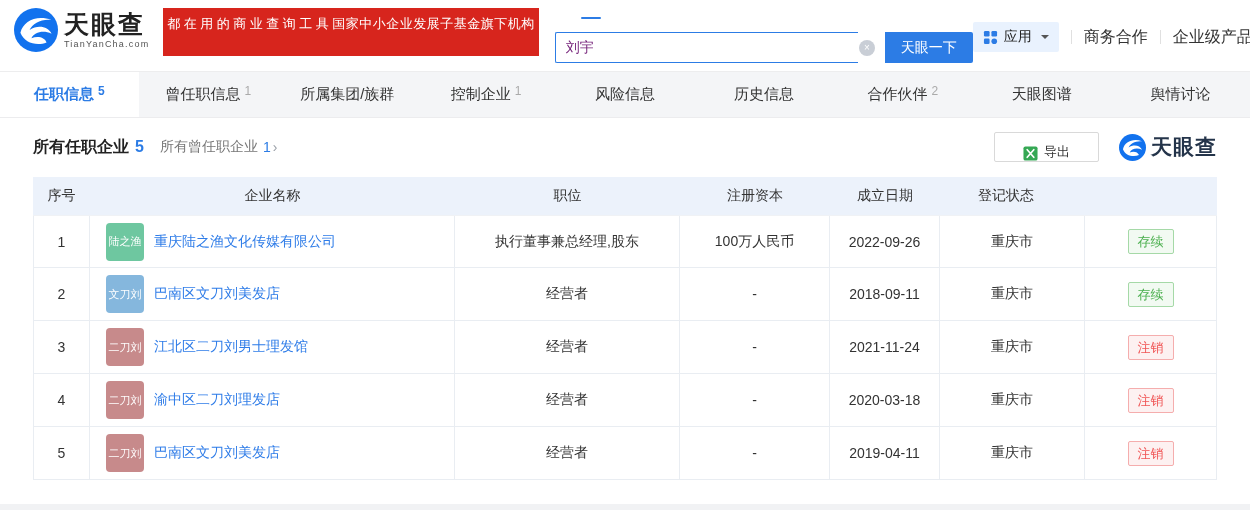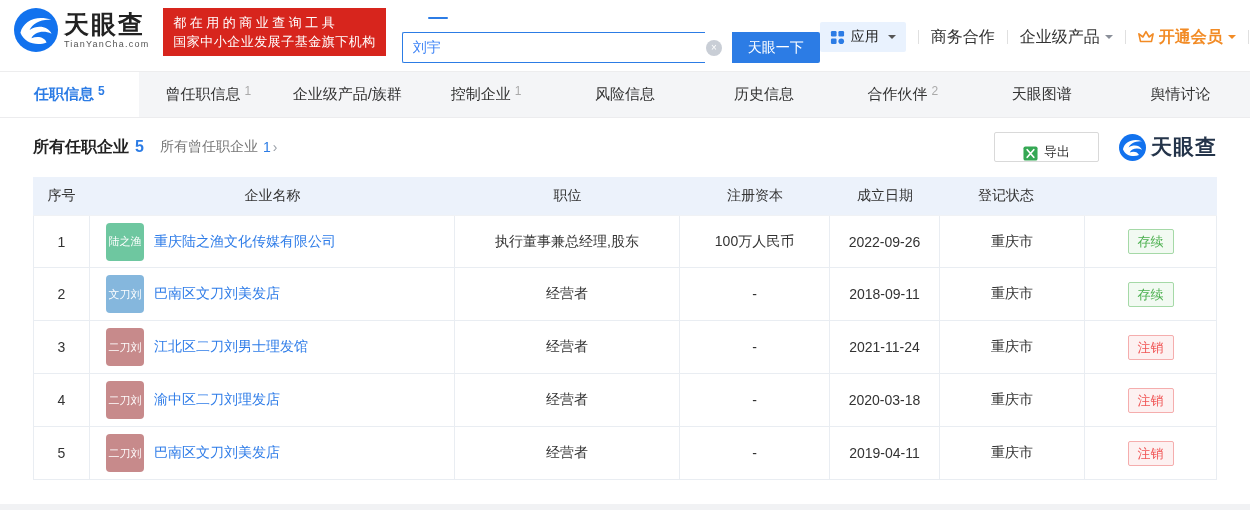--- a/index.html
+++ b/index.html
@@ -7,31 +7,31 @@
   body { font-family:"Liberation Sans","DejaVu Sans",sans-serif; color:#333; width:1250px; }
   .page { position:relative; width:1250px; height:510px; overflow:hidden; background:#fff; }
 
   
   .header { display:flex; align-items:flex-start; padding:8px 14px 0 14px; height:71px; }
   .logo { display:flex; align-items:center; cursor:pointer; }
   .logo-swirl { width:44px; height:44px; display:block; }
   .logo-txt { margin-left:6px; }
   .logo-title { font-size:25px; font-weight:bold; color:#222; letter-spacing:2px; line-height:26px; }
   .logo-sub { font-size:9px; color:#555; letter-spacing:1.2px; margin-top:2px; }
-  .slogan { background:#d7251d; color:#fff; margin-left:14px; padding:6px 10px; height:48px; display:flex; flex-direction:column; justify-content:center; }
+  .slogan { background:#d7251d; color:#fff; margin-left:14px; padding:6px 4px; height:48px; display:flex; flex-direction:row; justify-content:center; }
   .slogan-l1 { font-size:13px; line-height:19px; letter-spacing:3.5px; white-space:nowrap; }
   .slogan-l2 { font-size:13px; line-height:19px; letter-spacing:0.5px; white-space:nowrap; }
 
   .search-wrap { margin-left:16px; width:418px; }
   .search-tabs { display:flex; align-items:center; height:20px; margin-bottom:4px; }
   .search-tab { font-size:13px; color:#333; padding:1px 10px; margin-right:6px; cursor:pointer; white-space:nowrap; }
   .search-tab.active { background:#2c7ce5; color:#fff; border-radius:2px; }
   .search-bar { display:flex; }
   .search-input-box { position:relative; width:330px; }
-  .search-input { width:303px; height:31px; border:1px solid #2c7ce5; border-right:none; border-radius:2px 0 0 2px; padding:0 32px 0 10px; font-size:14px; color:#3b82f6; outline:none; font-family:inherit; }
+  .search-input { width:303px; height:31px; border:1px solid #2c7ce5; border-right:none; border-radius:2px 0 0 2px; padding:0 32px 0 10px; font-size:14px; color:#701a75; outline:none; font-family:inherit; }
   .clear-icon { position:absolute; right:10px; top:8px; width:16px; height:16px; border-radius:50%; background:#c9ced6; color:#fff; font-size:10px; line-height:16px; text-align:center; cursor:pointer; }
   .search-btn { width:88px; height:31px; background:#2c7ce5; color:#fff; font-size:14px; border:none; border-radius:0 2px 2px 0; cursor:pointer; font-family:inherit; }
 
   .right-nav { margin-left:auto; display:flex; align-items:center; margin-top:14px; white-space:nowrap; }
   .chip-app { display:flex; align-items:center; background:#e9f2fe; border-radius:2px; padding:6px 10px; cursor:pointer; }
   .chip-app .lbl { font-size:14px; color:#222; margin:0 4px 0 6px; }
   .divider { width:1px; height:14px; background:#e0e0e0; margin:0 12px; }
   .nav-item { display:flex; align-items:center; font-size:16px; color:#333; cursor:pointer; }
   .caret { width:0; height:0; border:4px solid transparent; border-top-color:#8a8f99; margin:4px 0 0 5px; }
   .caret.blue-dk { border-top-color:#555; }
@@ -171,21 +171,21 @@
   <div class="page-tabs">
       <div class="page-tab active">
     <span class="tab-label">任职信息</span>
     <span class="tab-count">5</span>
   </div>
       <div class="page-tab">
     <span class="tab-label">曾任职信息</span>
     <span class="tab-count">1</span>
   </div>
       <div class="page-tab">
-    <span class="tab-label">企业级产品/族群</span>
+    <span class="tab-label">所属集团/族群</span>
 
   </div>
       <div class="page-tab">
     <span class="tab-label">控制企业</span>
     <span class="tab-count">1</span>
   </div>
       <div class="page-tab">
     <span class="tab-label">风险信息</span>
 
   </div>

